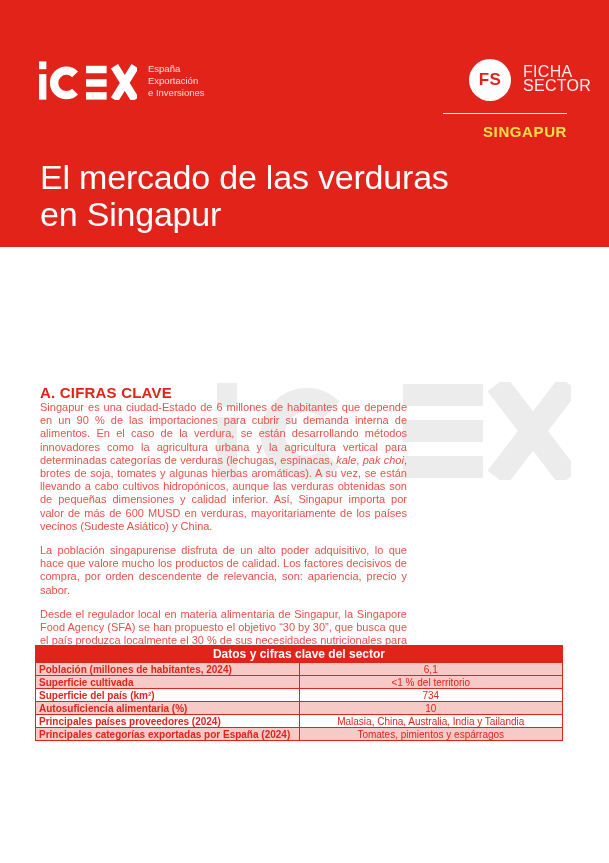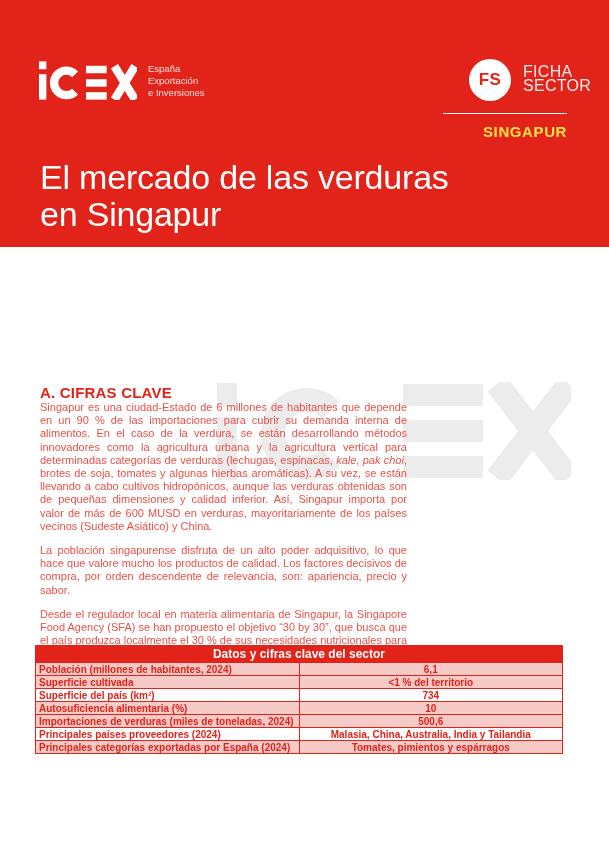--- a/index.html
+++ b/index.html
@@ -59,21 +59,21 @@
   .key-table th{
     background:var(--brand-red);color:#fff;font-size:12px;font-weight:bold;
     height:16px;line-height:16px;padding:0;text-align:center;
     border:1px solid var(--brand-red);
   }
   .key-table td{
     border:1px solid var(--brand-red);font-size:10px;height:12px;line-height:11px;
     padding:0 3px;color:var(--brand-red);overflow:hidden;white-space:nowrap;
   }
   .key-table td.label{font-weight:bold;width:292px;text-align:left;}
-  .key-table td.value{text-align:center;font-weight:bold;}
+  .key-table td.value{text-align:center;font-weight:normal;}
   .key-table tr.pink td{background:var(--pink);}
 </style>
 </head>
 <body>
 
 <div class="page">
 
   <header class="hero">
 
     <svg class="logo-svg" width="98" height="39" viewBox="0 0 100 39" aria-hidden="true">
@@ -144,24 +144,20 @@
             <td class="value">&lt;1 % del territorio</td>
           </tr>
           <tr class="">
             <td class="label">Superficie del país (km²)</td>
             <td class="value">734</td>
           </tr>
           <tr class="pink">
             <td class="label">Autosuficiencia alimentaria (%)</td>
             <td class="value">10</td>
           </tr>
-          <tr class="pink">
-            <td class="label">Importaciones de verduras (miles de toneladas, 2024)</td>
-            <td class="value">500,6</td>
-          </tr>
           <tr class="">
             <td class="label">Principales países proveedores (2024)</td>
             <td class="value">Malasia, China, Australia, India y Tailandia</td>
           </tr>
           <tr class="pink">
             <td class="label">Principales categorías exportadas por España (2024)</td>
             <td class="value">Tomates, pimientos y espárragos</td>
           </tr>
         </tbody>
     </table>

